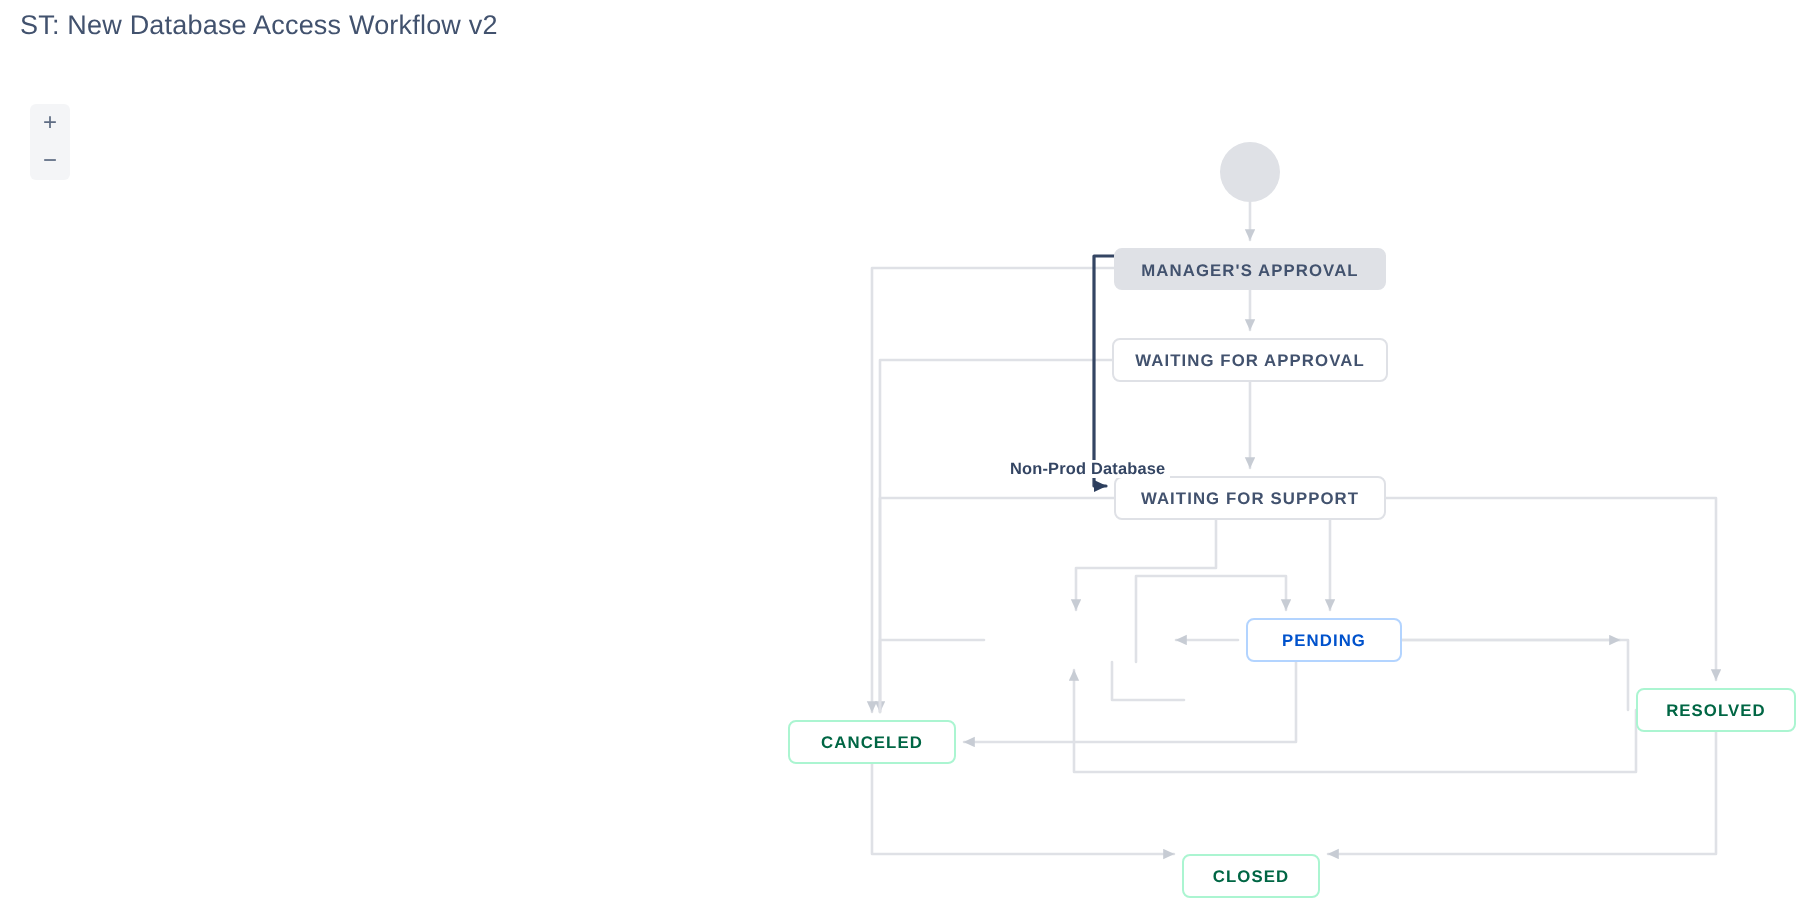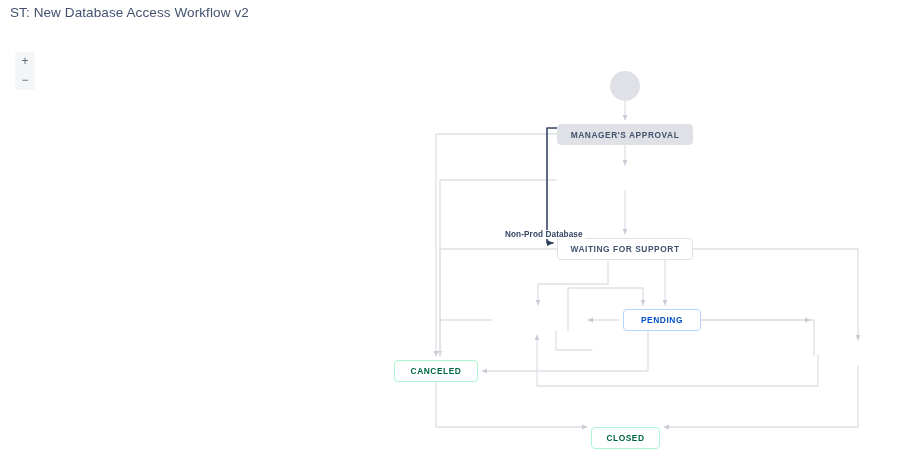--- a/index.html
+++ b/index.html
@@ -117,34 +117,40 @@
       <path d="M557,128 L547,128 L547,243 L553,243" stroke="#344563" stroke-width="1.6" marker-end="url(#ahd)"></path>
     </g>
   </svg>
 
   <div class="node start" style="left:610px;top:71px;width:30px;height:30px;"></div>
 
   <div class="node gray" style="left:557px;top:124px;width:136px;height:21px;">
     <span>MANAGER'S APPROVAL</span>
   </div>
 
+  <div class="node neutral" style="left:556px;top:169px;width:138px;height:22px;">
+    <span>WAITING FOR APPROVAL</span>
+  </div>
 
   <div class="node neutral" style="left:557px;top:238px;width:136px;height:22px;align-items:center;">
     <span>WAITING FOR SUPPORT</span>
   </div>
 
 
   <div class="node blue" style="left:623px;top:309px;width:78px;height:22px;">
     <span>PENDING</span>
   </div>
 
   <div class="node green" style="left:394px;top:360px;width:84px;height:22px;">
     <span>CANCELED</span>
   </div>
 
+  <div class="node green" style="left:818px;top:344px;width:80px;height:22px;">
+    <span>RESOLVED</span>
+  </div>
 
   <div class="node green" style="left:591px;top:416px;width:69px;height:22px;margin-top:11px;">
     <span>CLOSED</span>
   </div>
 
   <div class="edge-label" style="left:503px;top:230px;">Non-Prod Database</div>
 
 </div>
 
 </body></html>

